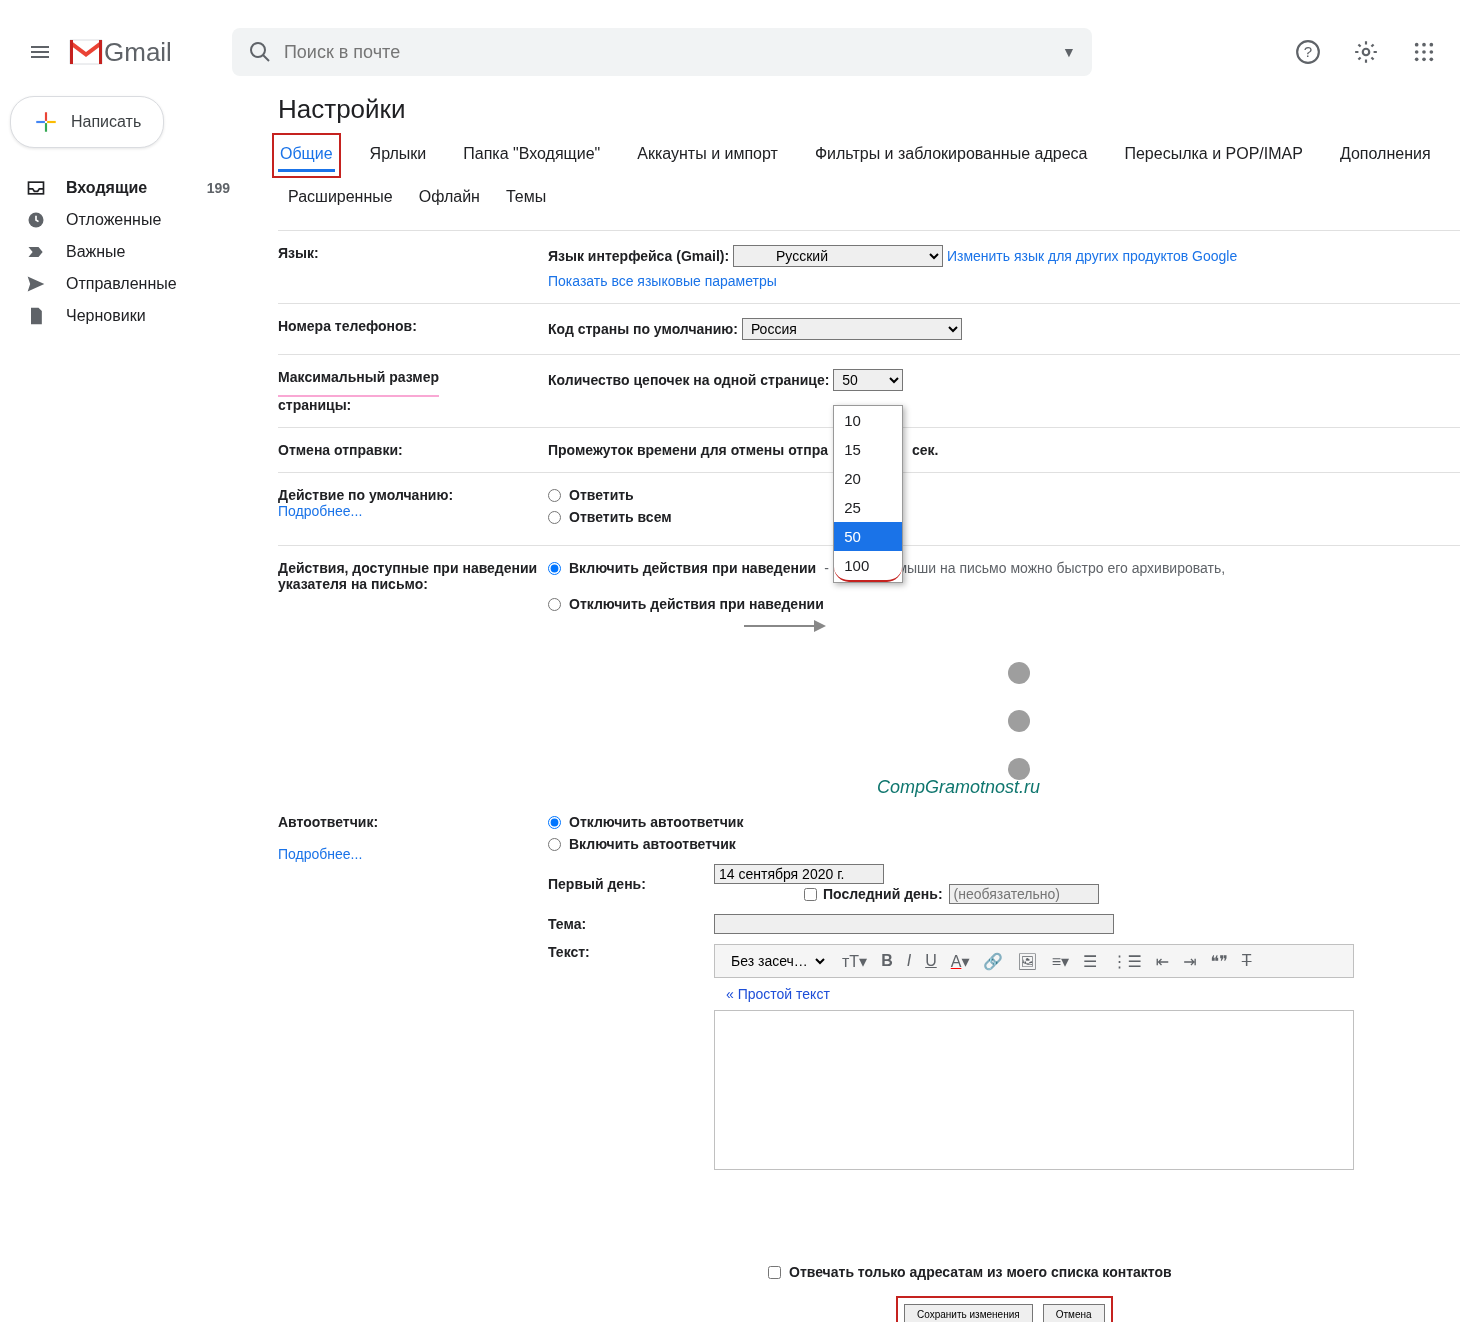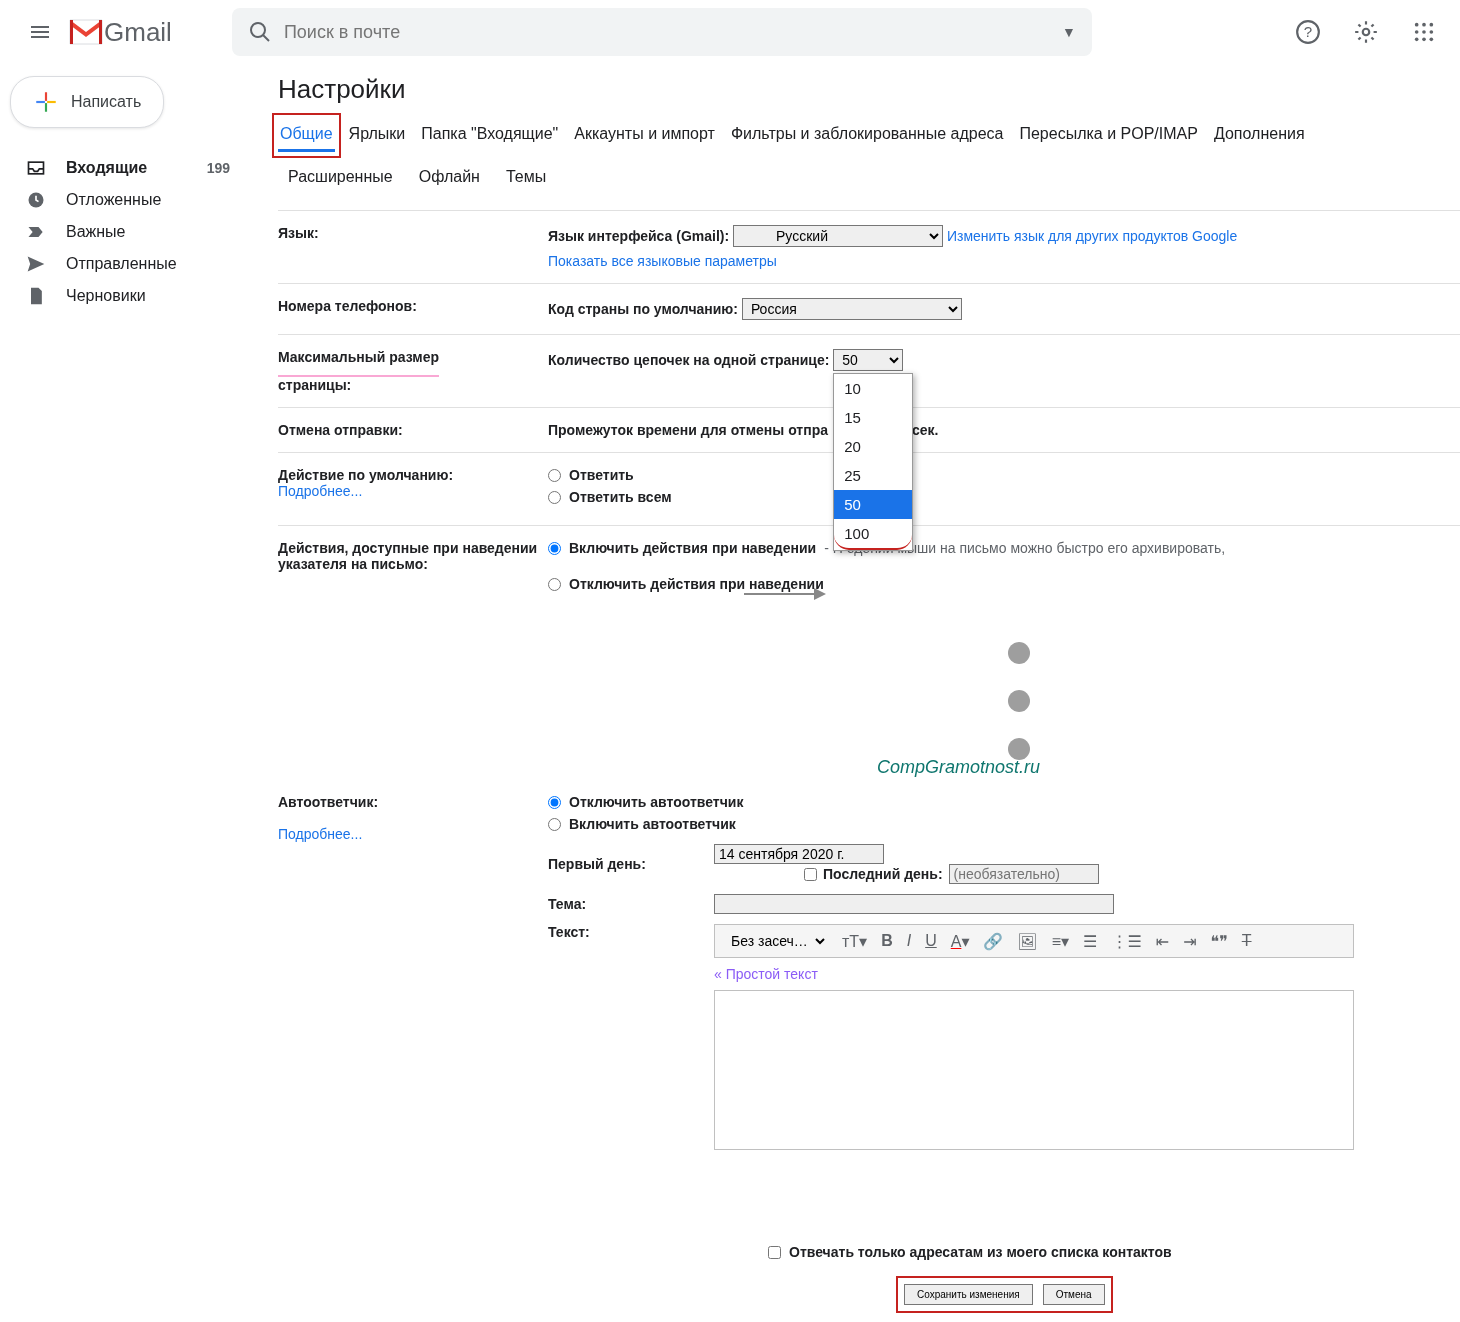--- a/index.html
+++ b/index.html
@@ -1,19 +1,19 @@
 <!DOCTYPE html>
 <html><head>
 <meta charset="utf-8">
 <style>
 * { box-sizing: border-box; margin: 0; padding: 0; font-family: Arial, Helvetica, sans-serif; }
 body { background: #fff; color: #202124; font-size: 14px; width: 1460px; height: 1322px; overflow: hidden; }
 
 
-.header { display: flex; align-items: center; padding: 8px 16px; height: 64px; }
+.header { display: flex; align-items: center; padding: 8px 16px; height: 64px; margin-top: 20px; }
 .menu-btn { width: 48px; height: 48px; display: flex; align-items: center; justify-content: center; cursor: pointer; border-radius: 50%; }
 .logo-wrap { display: flex; align-items: center; margin-left: 4px; margin-right: 60px; }
 .logo-text { font-size: 26px; color: #5f6368; font-weight: 400; }
 .search-box { flex: 0 0 860px; background: #f1f3f4; border-radius: 8px; height: 48px; display: flex; align-items: center; padding: 0 16px; }
 .search-box input { border: none; background: transparent; font-size: 18px; color: #5f6368; flex: 1; outline: none; margin-left: 12px; }
 .search-caret { color: #5f6368; }
 .hdr-right { margin-left: auto; display: flex; align-items: center; gap: 18px; }
 .hdr-icon { width: 40px; height: 40px; display: flex; align-items: center; justify-content: center; cursor: pointer; color: #5f6368; }
 
 
@@ -21,60 +21,60 @@
 .sidebar { width: 260px; padding-top: 12px; }
 .compose { margin-left: 10px; background: #fff; border: 1px solid #dadce0; border-radius: 24px; padding: 12px 22px; display: inline-flex; align-items: center; gap: 12px; box-shadow: 0 1px 3px rgba(0,0,0,.1); font-size: 16px; color: #3c4043; cursor: pointer; }
 .nav { margin-top: 24px; }
 .nav-item { display: flex; align-items: center; padding: 6px 12px 6px 26px; font-size: 16px; color: #202124; cursor: pointer; gap: 20px; }
 .nav-item.active { font-weight: bold; }
 .nav-count { margin-left: auto; padding-right: 18px; color: #5f6368; font-size: 14px; }
 
 
 .main { flex: 1; padding: 10px 0 0 18px; }
 .title { font-size: 26px; color: #202124; margin-bottom: 14px; font-weight: 400; }
-.tabs { display: flex; flex-wrap: wrap; gap: 12px; color: #202124; font-size: 16px; margin-bottom: 10px; }
+.tabs { display: flex; flex-wrap: wrap; gap: 33px; color: #202124; font-size: 16px; margin-bottom: 10px; }
 .tab { cursor: pointer; padding: 6px 2px; }
 .tab.active { color: #1a73e8; border-bottom: 3px solid #1a73e8; }
 .tab.boxed { outline: 2px solid #c5221f; outline-offset: 4px; }
 .subtabs { display: flex; gap: 22px; font-size: 16px; color: #202124; margin-bottom: 18px; padding-left: 8px; }
 
 .row { display: flex; border-top: 1px solid #e0e0e0; padding: 14px 0; }
 .row:first-of-type { border-top: none; }
 .row-label { width: 270px; font-weight: bold; padding-right: 10px; }
 .row-label .underline-red { border-bottom: 2px solid #f9a8d4; display: inline-block; padding-bottom: 10px; }
 .row-body { flex: 1; position: relative; }
 .bold { font-weight: bold; }
 .link { color: #1a73e8; cursor: pointer; }
 select, input[type=text] { border: 1px solid #767676; background: #efefef; font-size: 14px; padding: 1px 4px; font-family: inherit; }
 select { background: #efefef; }
 .lang-sel { width: 210px; padding-left: 38px; }
 .country-sel { width: 220px; }
 .count-sel { width: 70px; }
-.dropdown { position: absolute; left: 0; top: 24px; width: 80px; background: #fff; border: 1px solid #999; box-shadow: 2px 2px 6px rgba(0,0,0,.3); z-index: 50; }
+.dropdown { position: absolute; left: 0; top: 36px; width: 70px; background: #fff; border: 1px solid #999; box-shadow: 2px 2px 6px rgba(0,0,0,.3); z-index: 50; }
 .dropdown-item { padding: 6px 10px; font-size: 15px; cursor: pointer; }
 .dropdown-item.selected { background: #1a73e8; color: #fff; }
 .dropdown-item.last { border-bottom: 2px solid #c5221f; border-radius: 15px; }
 .radio-row { display: flex; align-items: center; gap: 8px; margin-bottom: 6px; }
 .radio-row input { margin: 0; }
 .hover-hint { color: #5f6368; }
 
 .dots-wrap { display: flex; flex-direction: column; align-items: center; gap: 26px; padding: 30px 0 20px 300px; position: relative; }
 .dot { width: 22px; height: 22px; border-radius: 50%; background: #9e9e9e; }
 .watermark { position: absolute; right: 420px; bottom: 2px; color: #0f766e; font-size: 18px; font-style: italic; }
 
 .vac-grid { display: grid; grid-template-columns: 150px auto; gap: 10px 16px; margin-top: 12px; align-items: center; }
 .vac-label { font-weight: bold; }
 .chk-row { display: flex; align-items: center; gap: 6px; }
 .date-input { width: 170px; }
 .optional-input { width: 150px; background: #efefef; }
 .subject-input { width: 400px; }
 .toolbar { border: 1px solid #c0c0c0; background: #f5f5f5; padding: 6px 8px; display: flex; align-items: center; gap: 14px; width: 640px; color: #5f6368; }
 .tool-sel { border: none; background: transparent; font-size: 14px; }
 .tool-icon { cursor: pointer; font-size: 16px; }
-.plain-link { color: #8b5cf6; margin: 8px 0; display: inline-block; cursor: pointer; }
+.plain-link { color: #1d4ed8; margin: 8px 12px; display: inline-block; cursor: pointer; }
 .body-editor { border: 1px solid #c0c0c0; width: 640px; height: 160px; background: #fff; }
 
 .reply-chk { margin-left: 490px; margin-top: 80px; display: flex; align-items: center; gap: 8px; font-weight: bold; }
 .footer-btns { display: flex; gap: 10px; justify-content: center; margin-left: 620px; margin-top: 18px; padding: 6px; outline: 2px solid #c5221f; width: fit-content; }
 .footer-btns button { border: 1px solid #767676; background: #efefef; padding: 4px 12px; font-size: 10px; cursor: pointer; }
 
 svg { display: block; }
 </style>
 </head>
 <body>

